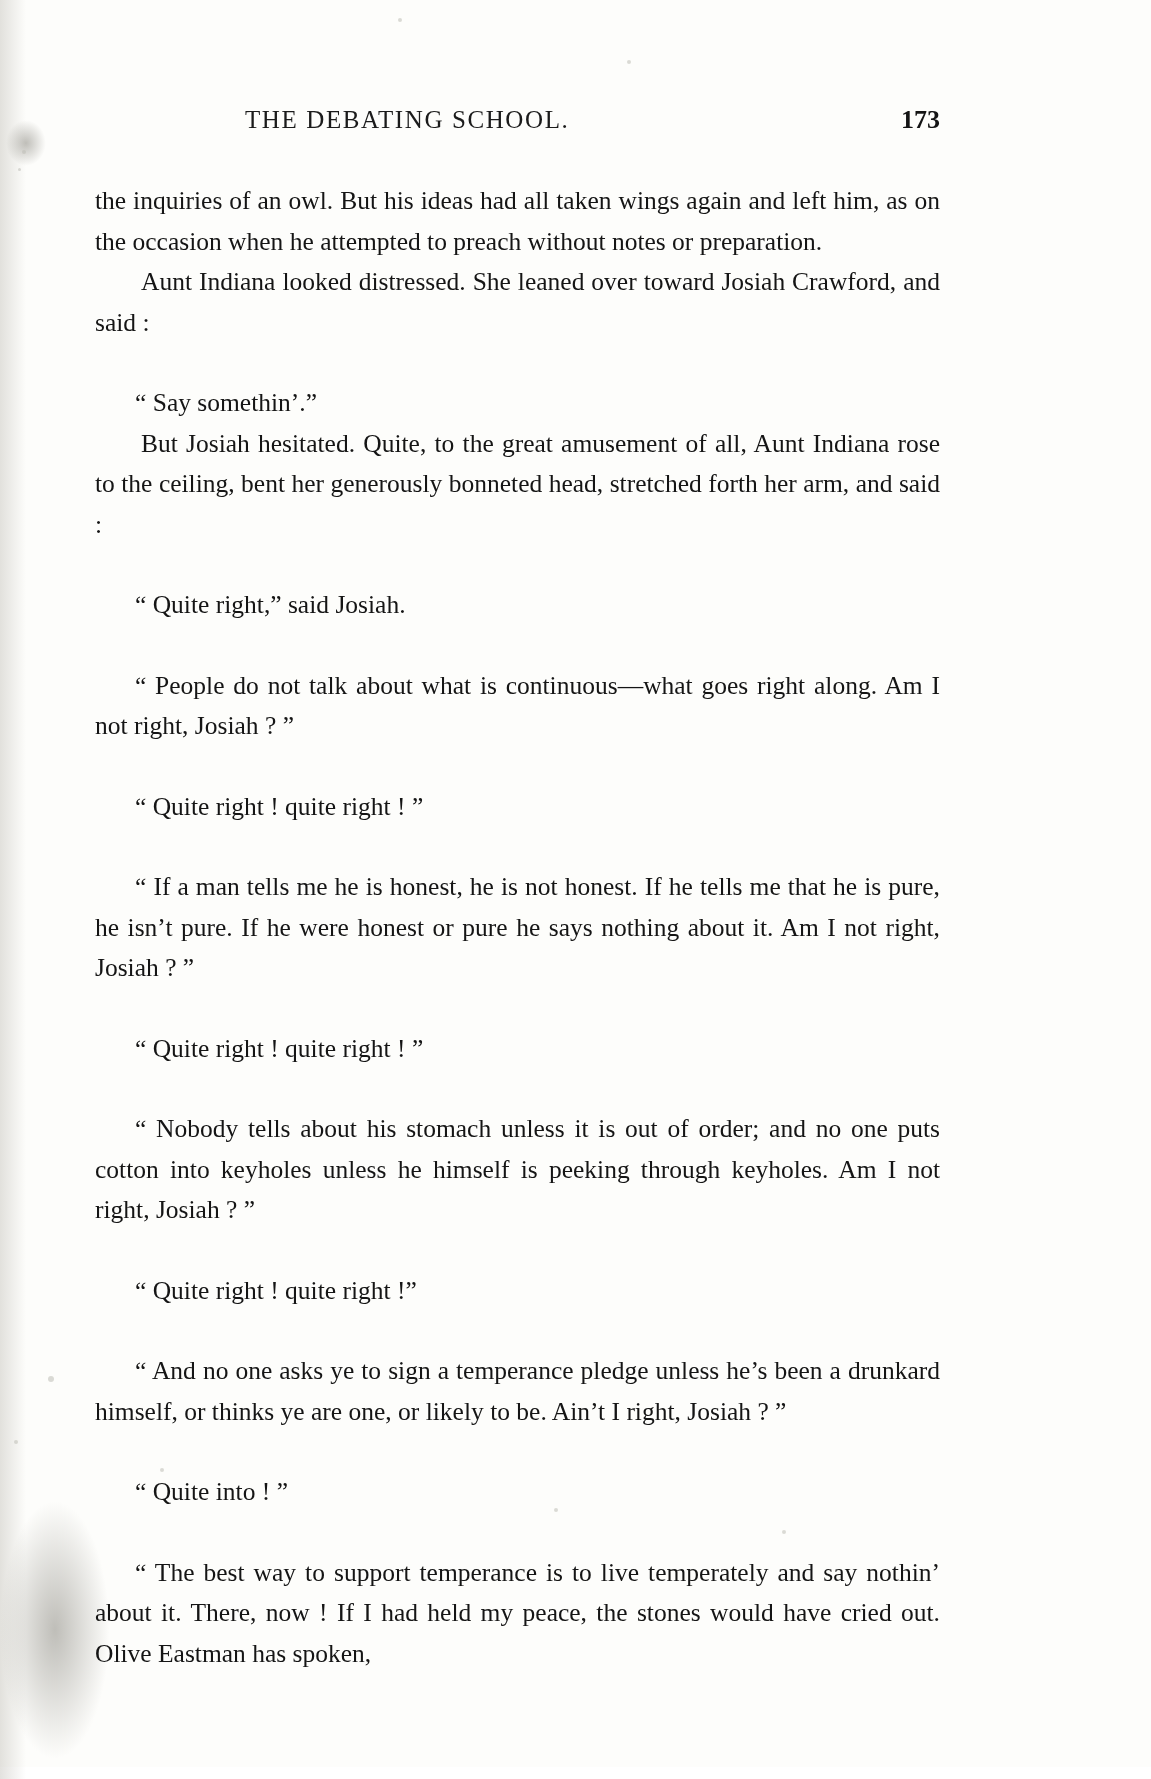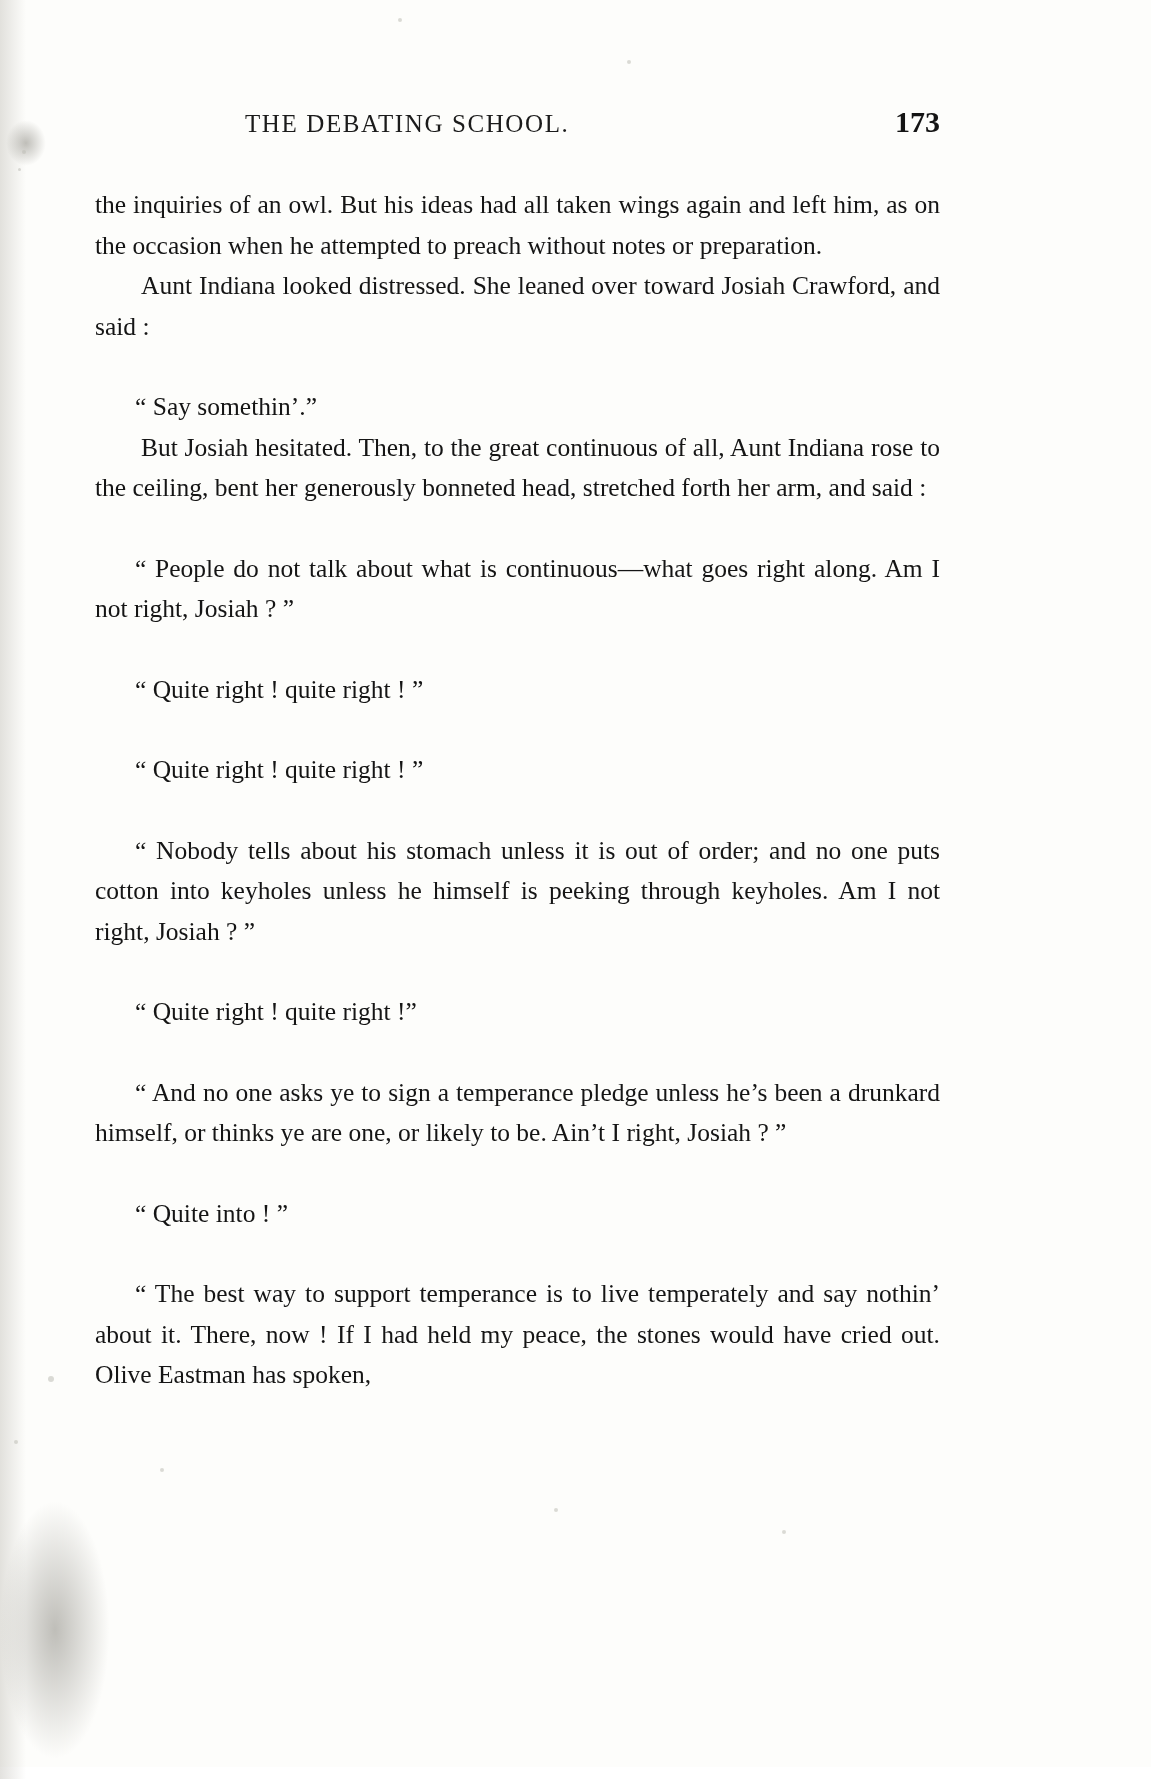--- a/index.html
+++ b/index.html
@@ -36,21 +36,21 @@
     padding-left: 150px;
   }
   .running-title {
     font-size: 25px;
     letter-spacing: 1.6px;
     font-family: "Liberation Serif", serif;
     color: #1b1b1b;
     white-space: nowrap;
   }
   .folio {
-    font-size: 30px;
+    font-size: 26px;
     font-weight: bold;
     color: #141414;
     margin-left: 40px;
   }
   .body-text {
     font-size: 25.5px;
     line-height: 40.5px;
     text-align: justify;
     color: #151515;
   }
@@ -109,23 +109,25 @@
 
     <div class="header">
       <div class="running-title">THE  DEBATING  SCHOOL.</div>
       <div class="folio">173</div>
     </div>
 
     <div class="body-text">
       <p class="para flush">the inquiries of an owl.   But his ideas had all taken wings again and left him, as on the occasion when he attempted to preach without notes or preparation.</p>
       <p class="para">Aunt Indiana looked distressed.   She leaned over toward Josiah Crawford, and said :</p>
       <p class="para quote">“ Say somethin’.”</p>
-      <p class="para">But Josiah hesitated.   Then, to the great continuous of all, Aunt Indiana rose to the ceiling, bent her generously bonneted head, stretched forth her arm, and said :</p>
+      <p class="para">But Josiah hesitated.   Quite, to the great amusement of all, Aunt Indiana rose to the ceiling, bent her generously bonneted head, stretched forth her arm, and said :</p>
+      <p class="para quote">“ Quite right,” said Josiah.</p>
       <p class="para quote">“ People do not talk about what is continuous—what goes right along.   Am I not right, Josiah ? ”</p>
       <p class="para quote">“ Quite right ! quite right ! ”</p>
+      <p class="para quote">“ If a man tells me he is honest, he is not honest.  If he tells me that he is pure, he isn’t pure.  If he were honest or pure he says nothing about it.   Am I not right, Josiah ? ”</p>
       <p class="para quote">“ Quite right ! quite right ! ”</p>
       <p class="para quote">“ Nobody tells about his stomach unless it is out of order; and no one puts cotton into keyholes unless he himself is peeking through keyholes.   Am I not right, Josiah ? ”</p>
       <p class="para quote">“ Quite right ! quite right !”</p>
       <p class="para quote">“ And no one asks ye to sign a temperance pledge unless he’s been a drunkard himself, or thinks ye are one, or likely to be.  Ain’t I right, Josiah ? ”</p>
       <p class="para quote">“ Quite into ! ”</p>
       <p class="para quote">“ The best way to support temperance is to live temperately and say nothin’ about it.  There, now !  If I had held my peace, the stones would have cried out.   Olive Eastman has spoken,</p>
     </div>
 
   </div>
 </div>

